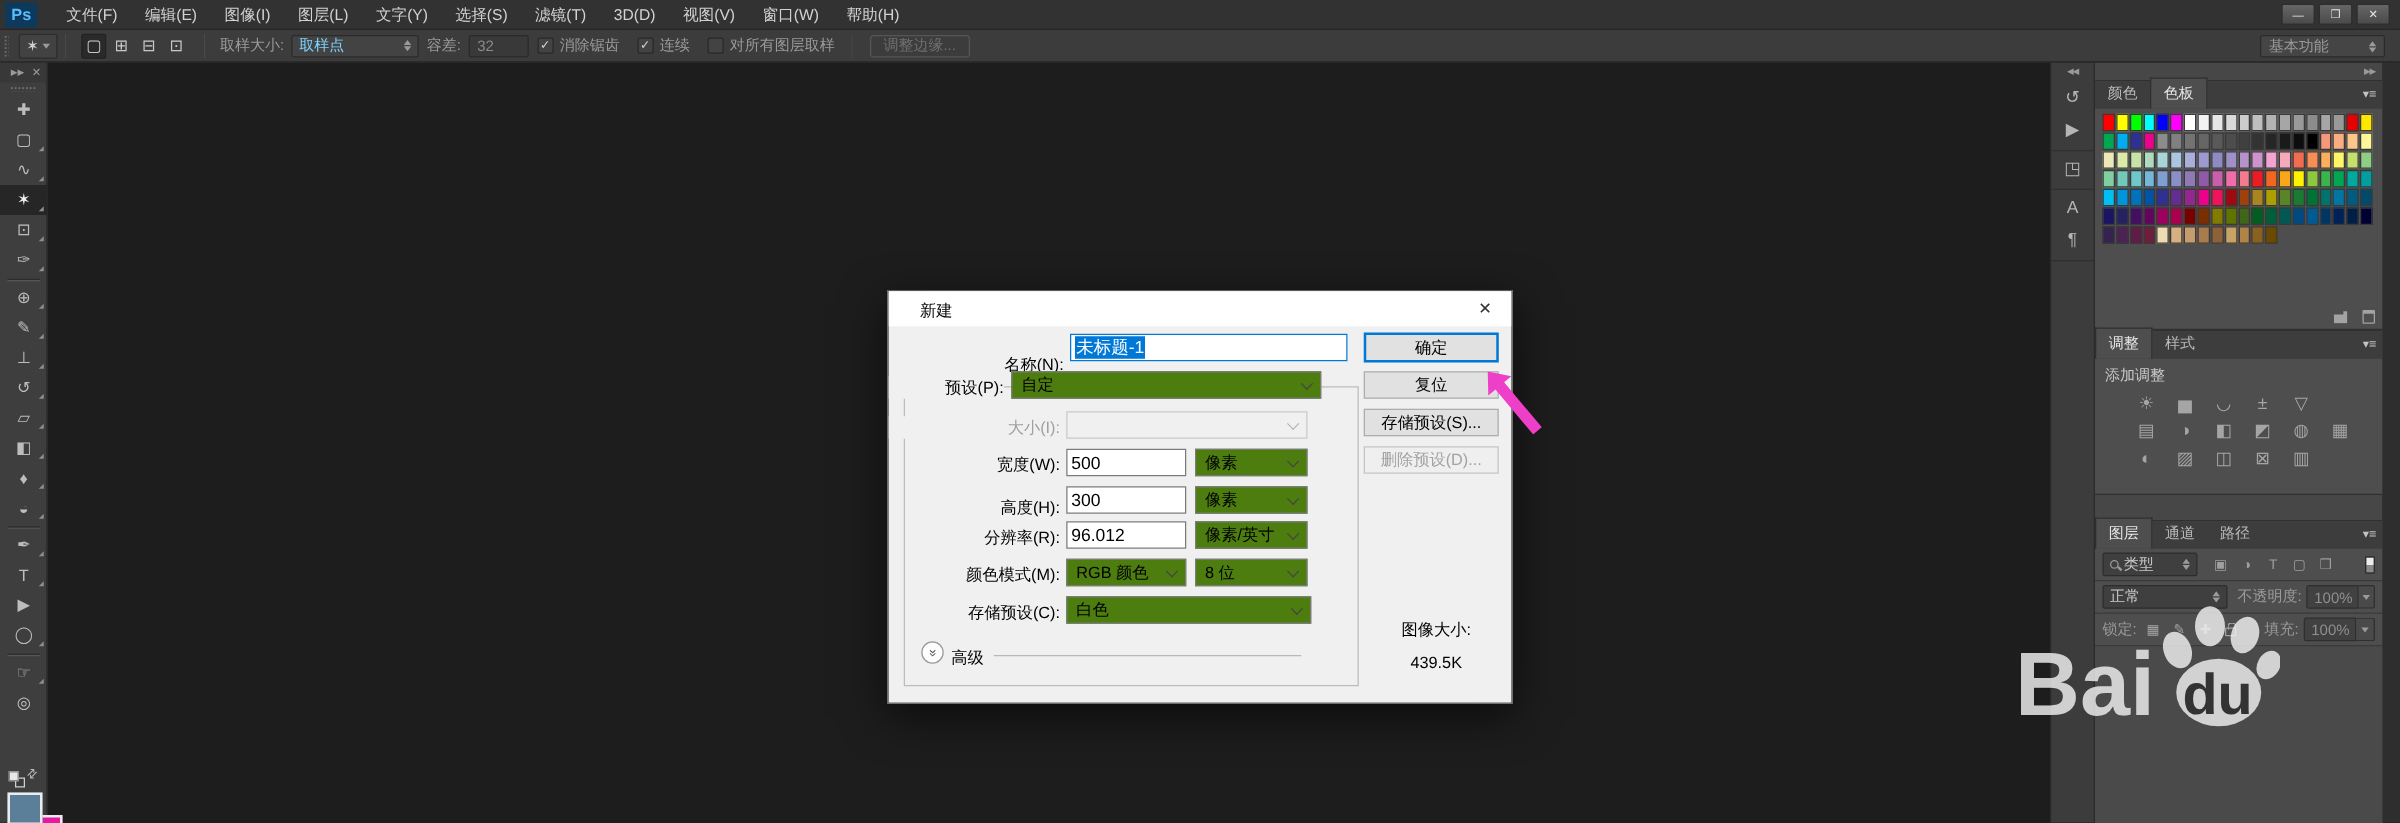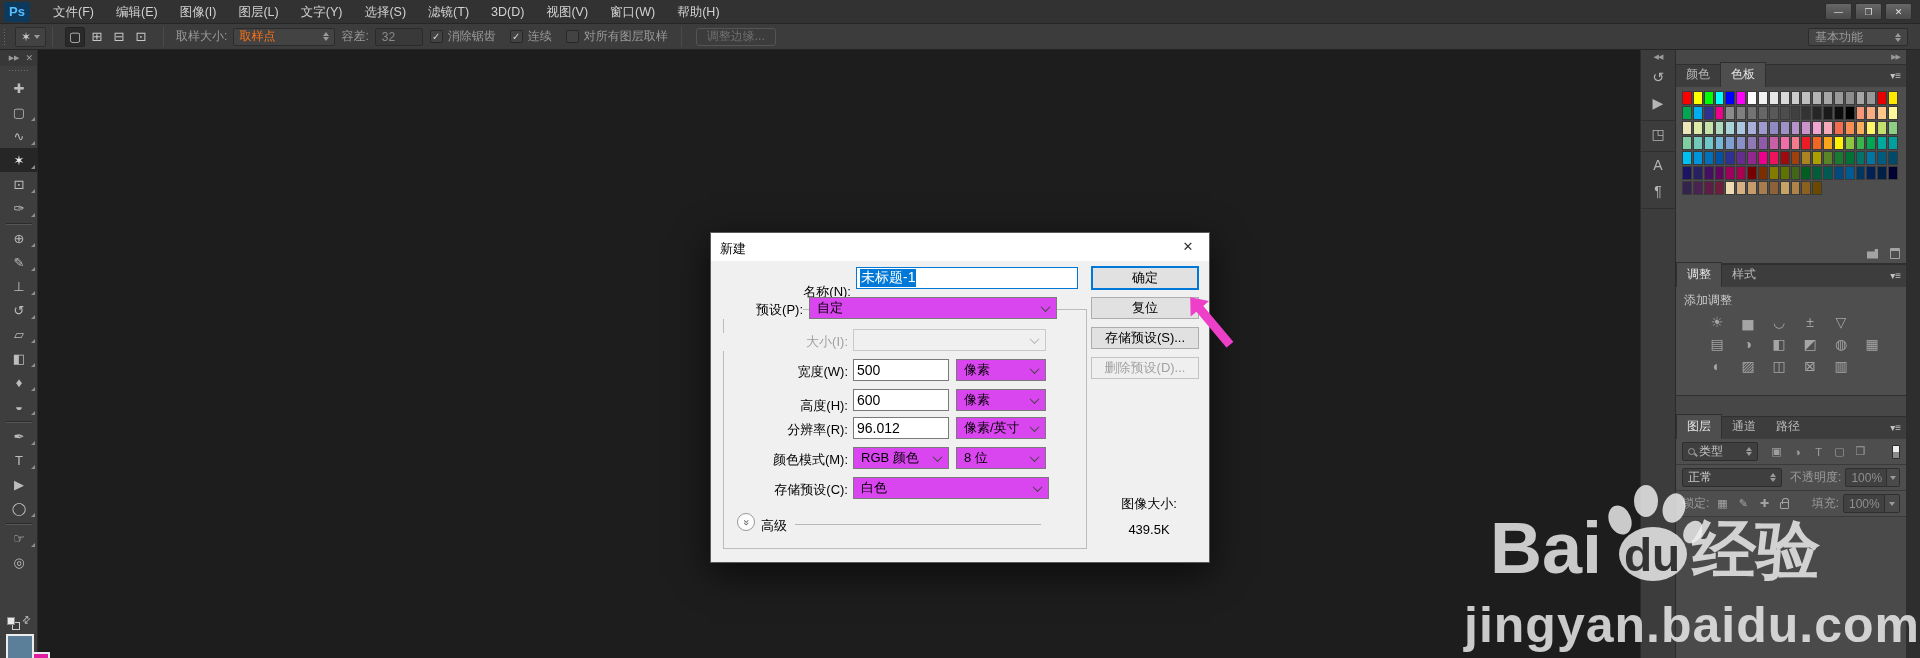--- a/index.html
+++ b/index.html
@@ -20,21 +20,21 @@
   .ob-sep{width:1px;height:20px;background:#2c2c2c;border-right:1px solid #4a4a4a;margin:0 6px}
   #toolpreset{display:flex;align-items:center;gap:3px;padding:2px 5px;border:1px solid #2c2c2c;border-radius:2px;background:#424242;margin-left:4px}
   #toolpreset .g{color:#d0d0d0;font-size:12px}
   .tri-dn{width:0;height:0;border-left:3px solid transparent;border-right:3px solid transparent;border-top:4px solid #9a9a9a}
   .tri-up{width:0;height:0;border-left:3px solid transparent;border-right:3px solid transparent;border-bottom:4px solid #9a9a9a}
   .updn{display:inline-flex;flex-direction:column;gap:1px;margin-left:auto}
   #selmodes{display:flex;gap:2px;margin:0 6px}
   .selmode{width:20px;height:20px;display:flex;align-items:center;justify-content:center;color:#c7c7c7;font-size:13px;border-radius:2px}
   .selmode.active{background:#2a2a2a;border:1px solid #222}
   .ob-label{font-size:12px;color:#9a9a9a;margin:0 6px;white-space:nowrap}
-  .ob-dd{display:flex;align-items:center;width:102px;height:18px;background:#434343;border:1px solid #2b2b2b;border-radius:2px;padding:0 5px;color:#f97316;font-size:12px}
+  .ob-dd{display:flex;align-items:center;width:102px;height:18px;background:#434343;border:1px solid #2b2b2b;border-radius:2px;padding:0 5px;color:#7dd3fc;font-size:12px}
   .ob-input{width:48px;height:18px;background:#393939;border:1px solid #2a2a2a;border-radius:2px;color:#8a8a8a;font-size:12px;display:flex;align-items:center;padding:0 6px}
   .cbrow{display:flex;align-items:center;margin:0 7px;gap:5px}
   .cb{width:13px;height:13px;background:#434343;border:1px solid #282828;border-radius:2px;color:#d6d6d6;font-size:10px;line-height:11px;text-align:center}
   .obtn{height:18px;padding:0 10px;border:1px solid #555;border-radius:3px;color:#6f6f6f;font-size:12px;display:flex;align-items:center;margin-left:8px}
   #workspace{position:absolute;right:12px;top:4px;width:100px;height:18px;background:#454545;border:1px solid #2b2b2b;border-radius:2px;display:flex;align-items:center;padding:0 6px;color:#9a9a9a;font-size:12px}
 
   
   #toolbar{position:absolute;left:0;top:50px;width:38px;height:608px;background:#3e3e3e;border-right:1px solid #2a2a2a;z-index:5}
   #tb-head{height:16px;display:flex;justify-content:flex-end;align-items:center;gap:6px;padding:0 4px;background:#383838;color:#9a9a9a;font-size:7px}
   #tb-head .x{font-size:9px}
@@ -87,27 +87,27 @@
   .pvalbtn{width:15px;height:19px;background:#4a4a4a;border:1px solid #2f2f2f;border-left:none;display:flex;align-items:center;justify-content:center;border-radius:0 2px 2px 0}
   .licon{width:16px;height:16px;display:flex;align-items:center;justify-content:center;color:#a3a3a3;font-size:11px;margin-left:5px}
   .padlock{position:relative;width:9px;height:7px;border:1px solid #a3a3a3;margin-left:8px;margin-top:3px;border-radius:1px}
   .padlock::before{content:"";position:absolute;top:-5px;left:1px;width:5px;height:5px;border:1px solid #a3a3a3;border-bottom:none;border-radius:3px 3px 0 0}
   #layerslist{height:150px;background:#4a4a4a}
   #rightedge{position:absolute;left:1906px;top:50px;width:14px;height:608px;background:#2e2e2e}
 
   
   #dialog{position:absolute;left:710px;top:232px;width:500px;height:331px;background:#f0f0f0;border:1px solid #5a5a5a;box-shadow:0 10px 34px rgba(0,0,0,.65);z-index:40;font-size:13px;color:#000}
   #dlg-titlebar{position:absolute;left:0;top:0;width:100%;height:28px;background:#ffffff}
-  #dlg-title{position:absolute;left:9px;top:7px;font-size:13px}
+  #dlg-title{position:absolute;left:25px;top:7px;font-size:13px}
   #dlg-close{position:absolute;right:11px;top:6px;font-size:13px;color:#333;width:20px;text-align:center}
   .lbl{position:absolute;text-align:right;white-space:nowrap}
   .tfield{position:absolute;background:#fff;border:1px solid #7a7a7a;display:flex;align-items:center;padding:0 3px;font-size:14px}
   .tfield.focus{border-color:#0078d7}
   .selhl{background:#0078d7;color:#fff;padding:0 1px}
-  .wdd{position:absolute;background:#d946ef;border:1px solid #7a7a7a;display:flex;align-items:center;padding:0 7px;font-size:13px}
+  .wdd{position:absolute;background:#4d7c0f;border:1px solid #7a7a7a;display:flex;align-items:center;padding:0 7px;font-size:13px}
   .wchev{width:7px;height:7px;border-right:1.6px solid #444;border-bottom:1.6px solid #444;transform:rotate(45deg) translate(-1px,-1px);margin-left:auto}
   .wdd.disabled{background:#f0f0f0;border-color:#c9c9c9;color:#a9a9a9}
   .wdd.disabled .wchev{border-color:#b5b5b5}
   .dbtn{position:absolute;width:108px;height:22px;background:#e1e1e1;border:1px solid #adadad;display:flex;align-items:center;justify-content:center;font-size:13px}
   .dbtn.default{height:24px;border:2px solid #0078d7}
   .dbtn.disabled{background:#efefef;border-color:#c3c3c3;color:#a2a2a2}
   #groupbox{position:absolute;left:12px;top:76px;width:364px;height:240px;border:1px solid #bcbcbc}
   .lblbg{background:#f0f0f0}
   #advcircle{position:absolute;left:26px;top:280px;width:18px;height:18px;border:1px solid #9a9a9a;border-radius:50%;background:#fdfdfd;display:flex;align-items:center;justify-content:center}
   #advcircle span{transform:rotate(90deg);font-size:11px;color:#555;line-height:1}
@@ -582,21 +582,21 @@
   <div class="dbtn disabled" style="left:380px;top:124px">删除预设(D)...</div>
 
   <div class="lbl" style="left:0;width:137px;top:130px">宽度(W):</div>
   <div class="tfield" style="left:142px;top:126px;width:96px;height:22px">500</div>
   <div class="wdd" style="left:245px;top:126px;width:90px;height:22px">
     <span>像素</span>
     <span class="wchev"></span>
   </div>
 
   <div class="lbl" style="left:0;width:137px;top:164px">高度(H):</div>
-  <div class="tfield" style="left:142px;top:156px;width:96px;height:22px">600</div>
+  <div class="tfield" style="left:142px;top:156px;width:96px;height:22px">300</div>
   <div class="wdd" style="left:245px;top:156px;width:90px;height:22px">
     <span>像素</span>
     <span class="wchev"></span>
   </div>
 
   <div class="lbl" style="left:0;width:137px;top:188px">分辨率(R):</div>
   <div class="tfield" style="left:142px;top:184px;width:96px;height:22px">96.012</div>
   <div class="wdd" style="left:245px;top:184px;width:90px;height:22px">
     <span>像素/英寸</span>
     <span class="wchev"></span>
@@ -638,16 +638,14 @@
     <span id="wm-paw">
       <svg width="104" height="98" viewBox="0 0 104 98">
         <ellipse cx="22" cy="36" rx="11" ry="15" transform="rotate(-22 22 36)" fill="rgba(240,240,240,.82)"></ellipse>
         <ellipse cx="48" cy="17" rx="12" ry="16" fill="rgba(240,240,240,.82)"></ellipse>
         <ellipse cx="76" cy="24" rx="11" ry="15" transform="rotate(18 76 24)" fill="rgba(240,240,240,.82)"></ellipse>
         <ellipse cx="95" cy="48" rx="9" ry="12" transform="rotate(30 95 48)" fill="rgba(240,240,240,.82)"></ellipse>
         <ellipse cx="55" cy="70" rx="34" ry="27" fill="rgba(240,240,240,.82)"></ellipse>
       </svg>
       <span id="wm-du">du</span>
     </span>
-    <span id="wm-jy">经验</span>
-  </div>
-  <div id="wm-line2">jingyan.baidu.com</div>
+  </div>
 </div>
 
 </body></html>

